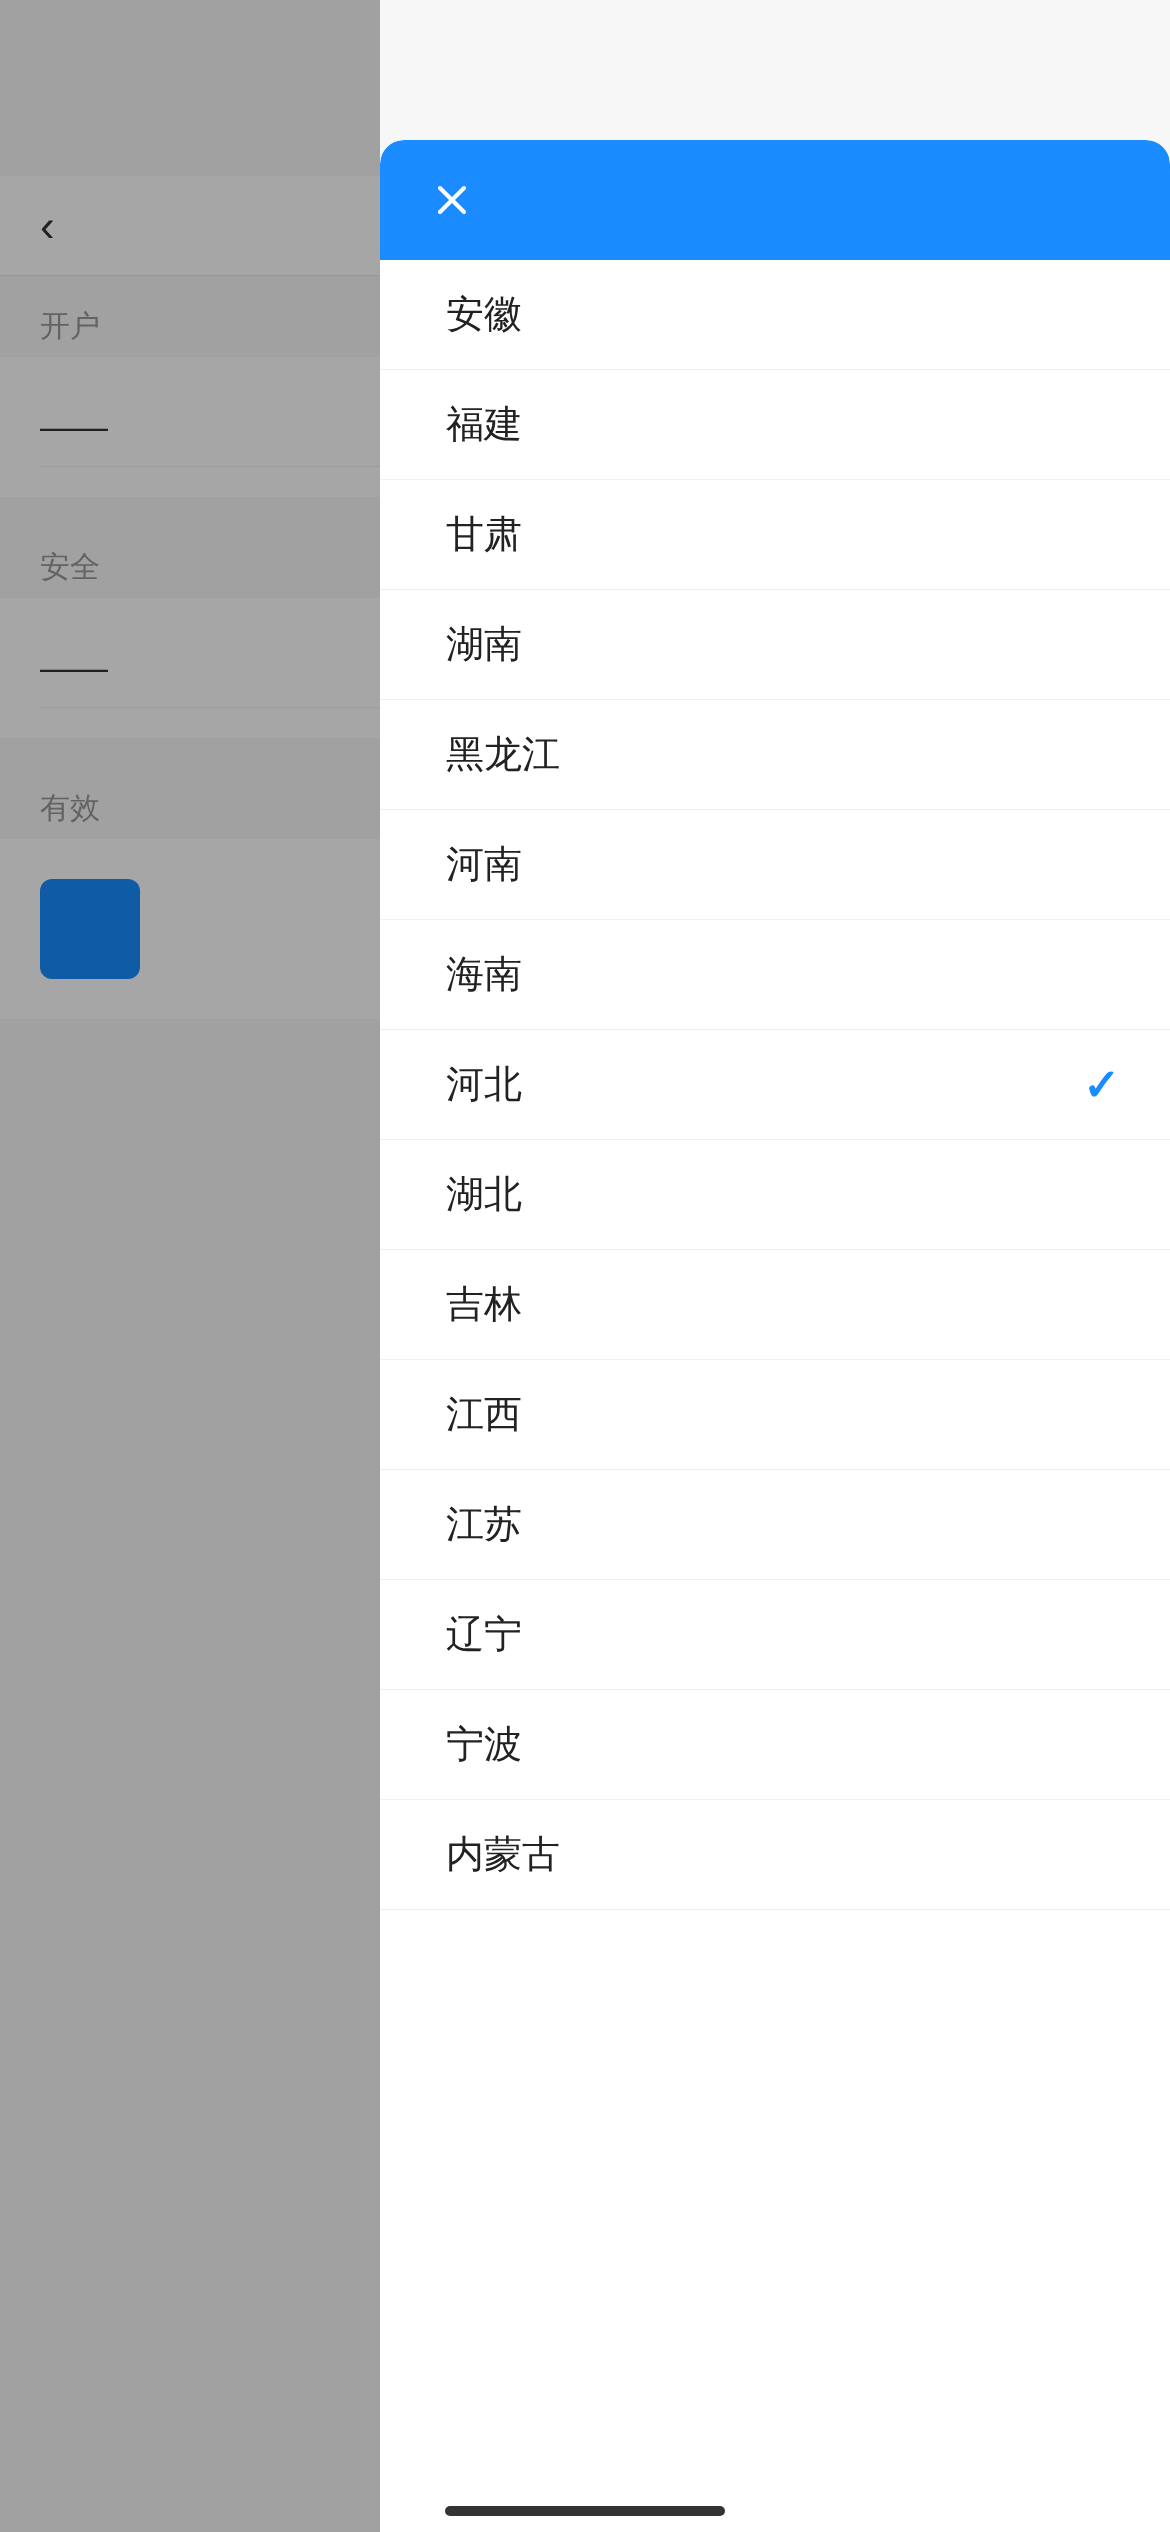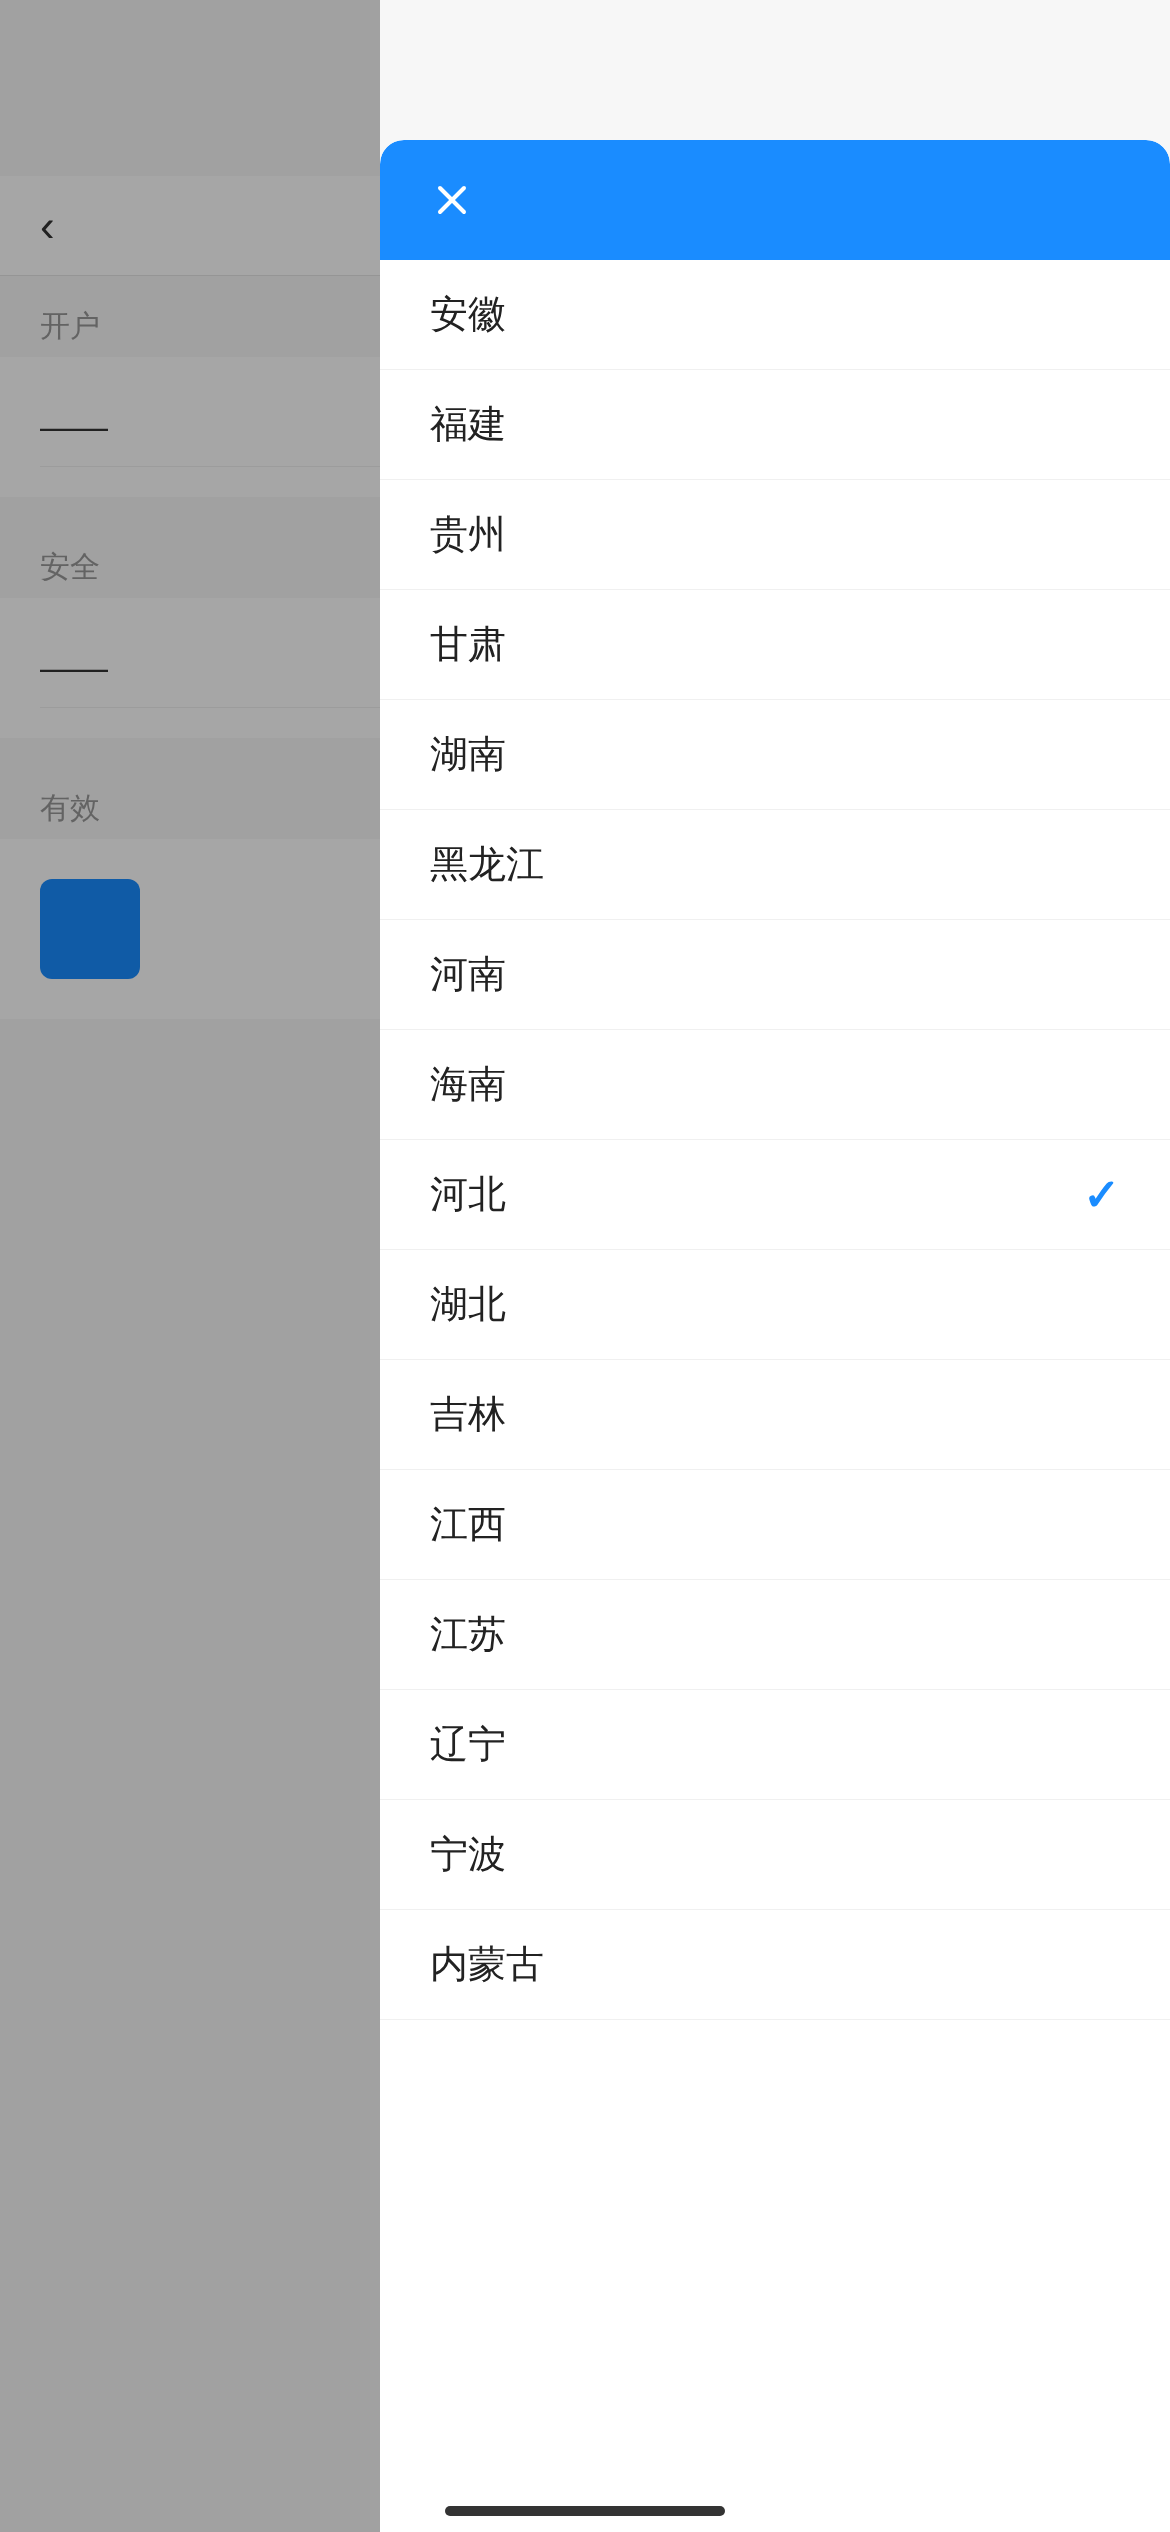--- a/index.html
+++ b/index.html
@@ -191,20 +191,21 @@
       height: 110px;
       border-bottom: 1px solid #f0f0f0;
       cursor: pointer;
       position: relative;
     }
 
     .list-item-label {
       font-size: 38px;
       color: #222;
       font-weight: 400;
+      margin-left: 16px;
     }
 
     .list-item-check {
       color: #1a8cff;
       font-size: 44px;
       font-weight: 600;
     }
 
     
     .home-indicator {
@@ -275,23 +276,20 @@
 
   <div class="modal-list" id="region-list">
 
   <div class="list-item">
         <span class="list-item-label">安徽</span>
       </div>
       <div class="list-item">
         <span class="list-item-label">福建</span>
       </div>
       <div class="list-item">
-        <span class="list-item-label">贵州</span>
-      </div>
-      <div class="list-item">
         <span class="list-item-label">甘肃</span>
       </div>
       <div class="list-item">
         <span class="list-item-label">湖南</span>
       </div>
       <div class="list-item">
         <span class="list-item-label">黑龙江</span>
       </div>
       <div class="list-item">
         <span class="list-item-label">河南</span>

